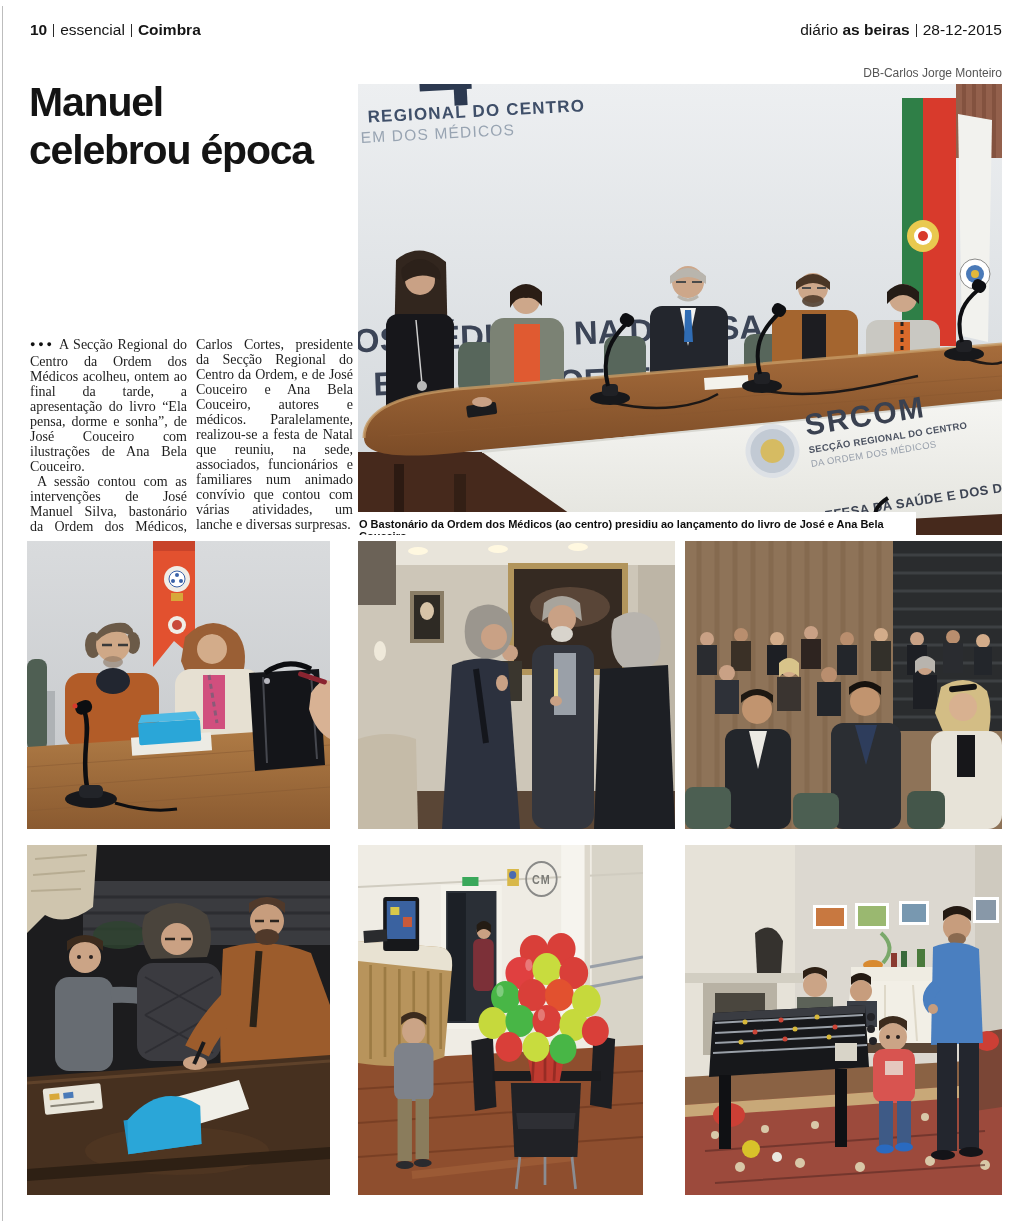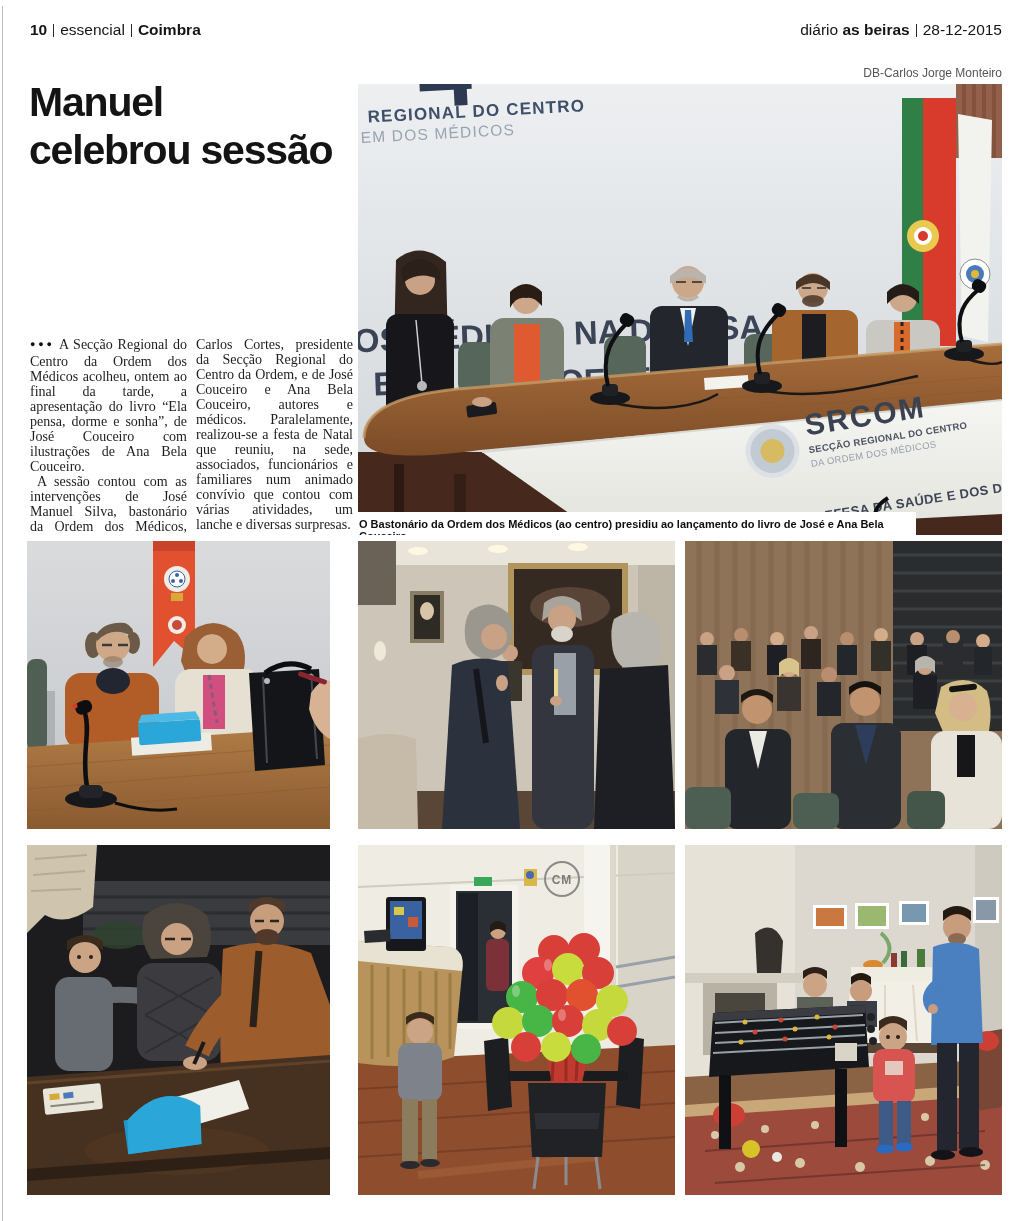--- a/index.html
+++ b/index.html
@@ -33,21 +33,21 @@
   figure svg{display:block;width:100%;height:100%;}
   .credit{position:absolute;left:358px;top:66px;width:644px;text-align:right;
           font-size:12px;color:#555;}
   .f-main{left:358px;top:84px;width:644px;height:451px;}
   .caption{position:absolute;left:0;bottom:0;width:558px;height:23px;background:#ffffff;
            font-size:11px;font-weight:700;color:#0e0e0e;padding:6px 0 0 1px;box-sizing:border-box;}
   .f1{left:27px; top:541px;width:303px;height:288px;}
   .f2{left:358px;top:541px;width:317px;height:288px;}
   .f3{left:685px;top:541px;width:317px;height:288px;}
   .f4{left:27px; top:845px;width:303px;height:350px;}
-  .f5{left:358px;top:845px;width:317px;height:350px;}
+  .f5{left:358px;top:845px;width:285px;height:350px;}
   .f6{left:685px;top:845px;width:317px;height:350px;}
 
   
   .t-wall1{font:700 17px "Liberation Sans",sans-serif;fill:#3f4f69;letter-spacing:1.2px;}
   .t-wall2{font:400 15.5px "Liberation Sans",sans-serif;fill:#98a4b2;letter-spacing:1.2px;}
   .t-slog{font:700 33px "Liberation Sans",sans-serif;fill:#3b4456;}
   .t-srcom{font:700 30px "Liberation Sans",sans-serif;fill:#3a4150;letter-spacing:2px;}
   .t-srsub1{font:700 9.5px "Liberation Sans",sans-serif;fill:#4a5160;letter-spacing:.3px;}
   .t-srsub2{font:400 9.5px "Liberation Sans",sans-serif;fill:#98a0ac;letter-spacing:.3px;}
   .t-pslogan{font:700 13px "Liberation Sans",sans-serif;fill:#3e4554;letter-spacing:.4px;}
@@ -63,21 +63,21 @@
     <div>
       <span class="b">10</span><span class="sep"></span><span>essencial</span><span class="sep"></span><span class="b">Coimbra</span>
     </div>
     <div>
       <span>diário</span> <span class="b">as beiras</span><span class="sep"></span><span>28-12-2015</span>
     </div>
   </header>
 
   <h1 class="headline">
     <span>Manuel</span>
-    <span>celebrou sessão</span>
+    <span>celebrou época</span>
   </h1>
 
   <div class="body-text">
     <p class="p1"><span class="lead-dots">●●●</span> <span>A Secção Regional do Centro da Ordem dos Médicos acolheu, ontem ao final da tarde, a apresentação do livro “Ela pensa, dorme e sonha”, de José Couceiro com ilustrações de Ana Bela Couceiro.</span></p>
     <p class="p2">A sessão contou com as intervenções de José Manuel Silva, bastonário da Ordem dos Médicos, Carlos Cortes, presidente da Secção Regional do Centro da Ordem, e de José Couceiro e Ana Bela Couceiro, autores e médicos. Paralelamente, realizou-se a festa de Natal que reuniu, na sede, associados, funcionários e familiares num animado convívio que contou com várias atividades, um lanche e diversas surpresas.</p>
   </div>
 
   <div class="credit">DB-Carlos Jorge Monteiro</div>
 
   <figure class="f-main" aria-label="Mesa de conferência com cinco oradores, bandeiras e painel SRCOM">

